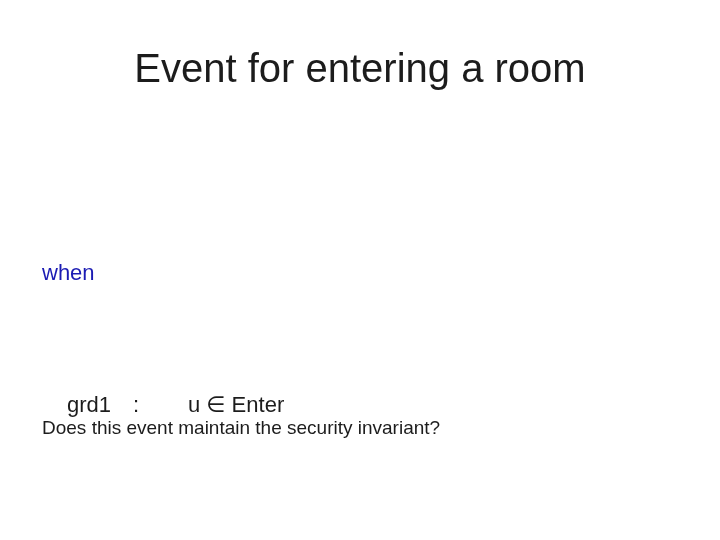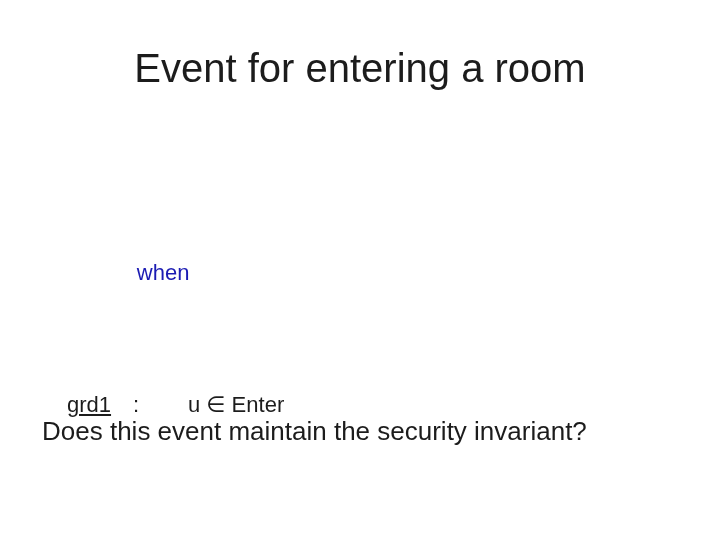--- a/index.html
+++ b/index.html
@@ -36,43 +36,41 @@
     position: absolute;
     left: 42px;
     top: 124px;
     font-size: 22px;
     line-height: 33px;
     white-space: pre;
     color: var(--text, #1c1c1c);
   }
   .code .kw {
     color: var(--kw, #1b1bb3);
-    text-align: center;
   }
   .code .lbl {
     display: inline-block;
     margin-left: 25px;
     width: 66px;
-    text-decoration: underline;
   }
   .code .sep {
     display: inline-block;
     width: 55px;
   }
   .defsym {
     font-size: 0.78em;
     vertical-align: 0.12em;
     margin-left: 15px;
   }
   .question {
     position: absolute;
     left: 42px;
     top: 417px;
     margin: 0;
-    font-size: 26px;
+    font-size: 19px;
     line-height: 1.15;
     white-space: pre;
     color: var(--text, #1c1c1c);
   }
 </style>
 </head>
 <body>
 
 <div class="slide">
 

